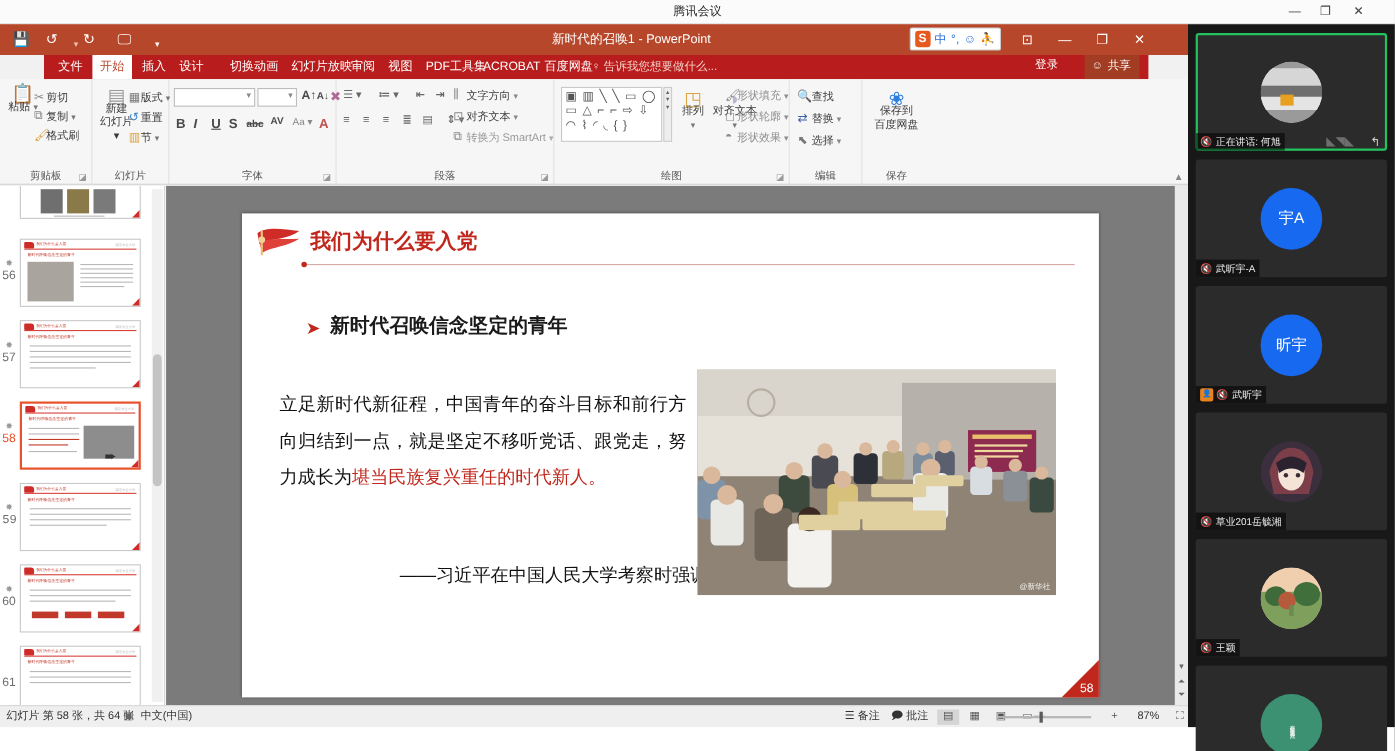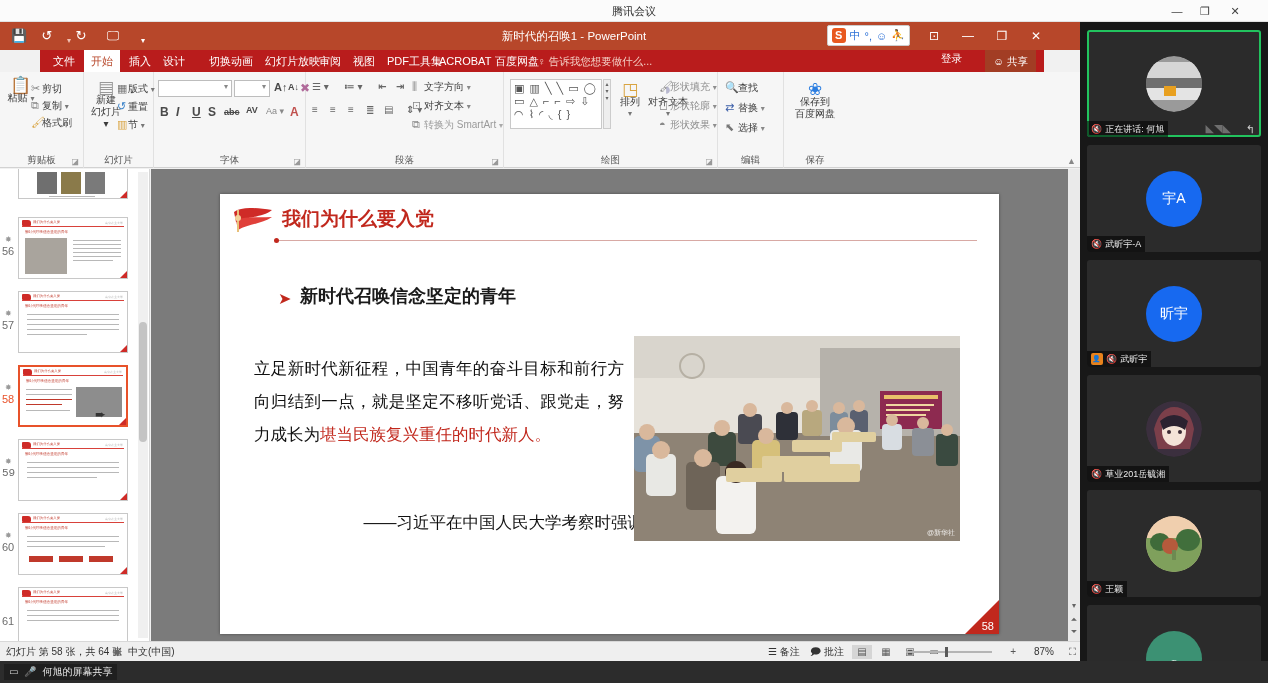--- a/index.html
+++ b/index.html
@@ -42,21 +42,21 @@
   
   #ppt-tabs{ position:absolute; left:0; top:28px; width:1004px; height:22px;
      background:#b91c1c;margin-left:40px; }
   .ppt-tab{ position:absolute; top:0; height:22px; line-height:22px; font-size:11px;
      color:#ffffff; padding:0 7px; white-space:nowrap; }
   .ppt-tab.active{ background:#ffffff; color:#b7472a; }
   #tell-me{ position:absolute; top:0; height:22px; line-height:22px; font-size:10.5px;
      color:#f3cdc3; white-space:nowrap; }
   #signin{ position:absolute; right:82px; top:2px; font-size:10.5px; color:#fff; }
   #share-btn{ position:absolute; right:8px; top:0; height:22px; line-height:22px;
-     font-size:10.5px; color:#fff; padding:0 8px; background:#a23d24; }
+     font-size:10.5px; color:#fff; padding:0 8px; background:#a23d24;font-family:Liberation Mono, monospace; }
 
   
   #ppt-ribbon{ position:absolute; left:0; top:50px; width:1080px; height:96px;
      background:#f6f6f6; border-bottom:1px solid #d2d2d2; }
   .rgroup{ position:absolute; top:0; height:96px; border-right:1px solid #e1e1e1; }
   .rgroup-label{ position:absolute; bottom:1px; width:100%; text-align:center;
      font-size:9.5px; color:#555; }
   .ritem{ position:absolute; font-size:10px; color:#3b3b3b; white-space:nowrap; }
   .ricon{ position:absolute; font-size:11px; color:#8a8a8a; }
   .bigbtn{ position:absolute; text-align:center; font-size:10px; color:#3b3b3b;
@@ -694,20 +694,13 @@
     </div>
 
     <div class="tile">
       <div class="av" style="background:#3c9173;font-size:5px;writing-mode:vertical-rl;letter-spacing:1px;color:#ecf5f1;">
         <span>有时要去遇见晨光</span>
       </div>
 
     </div>
   </div>
 
-  <div id="meet-bottom">
-    <div id="share-label">
-      <span id="scr-dot">▭</span>
-      <span id="mic-dot">🎤</span>
-      <span>何旭的屏幕共享</span>
-    </div>
-  </div>
 </div>
 
 </body></html>

